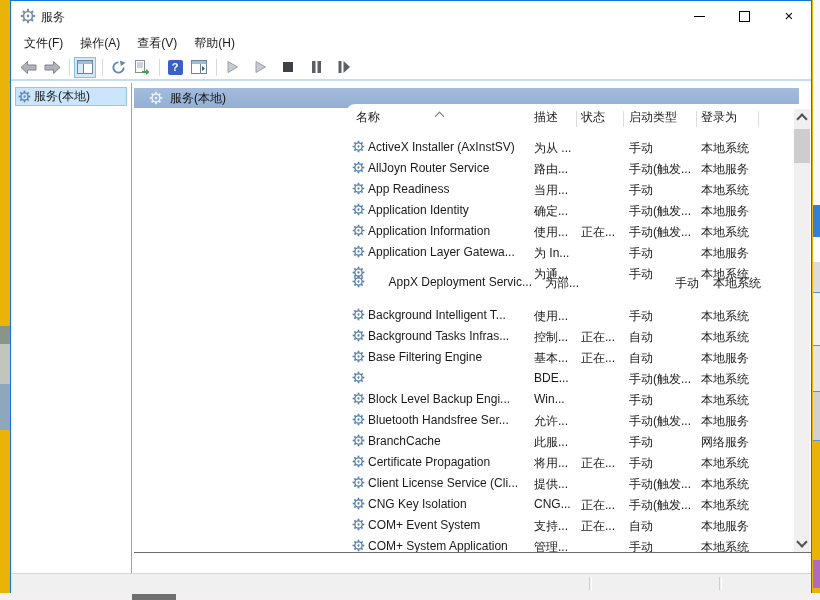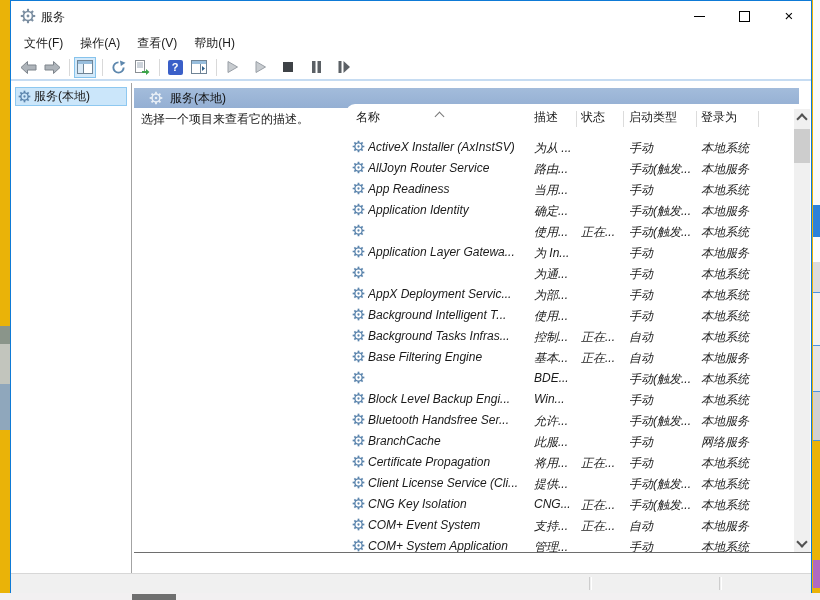--- a/index.html
+++ b/index.html
@@ -41,21 +41,21 @@
   .band .bicon{margin-left:15px;width:14px;height:14px;}
   .band .lbl{margin-left:7px;color:#111;}
   .hint{position:absolute;left:130px;top:110px;white-space:nowrap;}
   
   .list-area{position:absolute;left:335px;top:103px;width:464px;height:448px;background:#fff;
              border-top-left-radius:9px;overflow:hidden;}
   .colhead{position:absolute;top:5px;height:20px;white-space:nowrap;overflow:hidden;color:#1a1a1a;}
   .colsep{position:absolute;top:7px;width:1px;height:16px;background:#dcdcdc;}
   .sort-chev{position:absolute;left:90px;top:9px;width:6px;height:6px;
              border-left:1px solid #777;border-top:1px solid #777;transform:rotate(45deg);}
-  .srow{position:absolute;left:0;width:446px;height:21px;font-style:italic;}
+  .srow{position:absolute;left:0;width:446px;height:21px;}
   .srow .icon{position:absolute;left:6px;top:3px;width:13px;height:13px;}
   .srow .c-name{position:absolute;left:22px;top:3px;width:164px;white-space:nowrap;overflow:hidden;}
   .srow .c-desc{position:absolute;left:188px;top:3px;width:45px;white-space:nowrap;overflow:hidden;}
   .srow .c-status{position:absolute;left:235px;top:3px;width:46px;white-space:nowrap;overflow:hidden;}
   .srow .c-startup{position:absolute;left:283px;top:3px;width:70px;white-space:nowrap;overflow:hidden;}
   .srow .c-logon{position:absolute;left:355px;top:3px;width:60px;white-space:nowrap;overflow:hidden;}
   
   .sbar{position:absolute;left:448px;top:5px;width:16px;height:443px;background:#f0f0f0;}
   .sbtn{position:absolute;left:0;width:16px;height:17px;background:#f0f0f0;}
   .chev-up,.chev-down{position:absolute;left:4px;width:6px;height:6px;border-left:2px solid #515151;border-top:2px solid #515151;}
@@ -233,21 +233,20 @@
               <line x1="4.96" y1="4.96" x2="2.91" y2="2.91"></line>
               <line x1="8.00" y1="3.70" x2="8.00" y2="0.80"></line>
               <line x1="11.04" y1="4.96" x2="13.09" y2="2.91"></line>
             </g>
             <circle cx="8" cy="8" r="4.5" fill="none" stroke="#e9eff6" stroke-width="1.7"></circle>
             <circle cx="8" cy="8" r="1.4" fill="#e9eff6"></circle>
           </svg></span>
       <span class="lbl">服务(本地)</span>
     </div>
 
-    <div class="hint">选择一个项目来查看它的描述。</div>
 
     <div class="list-area">
       <span class="sort-chev"></span>
       <div id="colheads">
           <span class="colhead" style="left: 10px; width: 170px;">名称</span>
           <span class="colhead" style="left: 188px; width: 40px;">描述</span>
           <span class="colhead" style="left: 235px; width: 40px;">状态</span>
           <span class="colhead" style="left: 283px; width: 64px;">启动类型</span>
           <span class="colhead" style="left: 355px; width: 56px;">登录为</span>
           <span class="colsep" style="left: 230px;"></span>
@@ -348,20 +347,21 @@
                   <line x1="8.00" y1="12.30" x2="8.00" y2="15.20"></line>
                   <line x1="4.96" y1="11.04" x2="2.91" y2="13.09"></line>
                   <line x1="3.70" y1="8.00" x2="0.80" y2="8.00"></line>
                   <line x1="4.96" y1="4.96" x2="2.91" y2="2.91"></line>
                   <line x1="8.00" y1="3.70" x2="8.00" y2="0.80"></line>
                   <line x1="11.04" y1="4.96" x2="13.09" y2="2.91"></line>
                 </g>
                 <circle cx="8" cy="8" r="4.5" fill="none" stroke="#5c85ad" stroke-width="1.7"></circle>
                 <circle cx="8" cy="8" r="1.4" fill="#5c85ad"></circle>
               </svg></span>
+            <span class="c-name">Application Information</span>
             <span class="c-desc">使用...</span>
             <span class="c-status">正在...</span>
             <span class="c-startup">手动(触发...</span>
             <span class="c-logon">本地系统</span>
           </div>
           <div class="srow" style="top: 138px;">
             <span class="icon"><svg width="100%" height="100%" viewBox="0 0 16 16">
                 <g stroke="#5c85ad" stroke-width="2.1">
                   <line x1="12.30" y1="8.00" x2="15.20" y2="8.00"></line>
                   <line x1="11.04" y1="11.04" x2="13.09" y2="13.09"></line>
@@ -394,21 +394,21 @@
                   <line x1="11.04" y1="4.96" x2="13.09" y2="2.91"></line>
                 </g>
                 <circle cx="8" cy="8" r="4.5" fill="none" stroke="#5c85ad" stroke-width="1.7"></circle>
                 <circle cx="8" cy="8" r="1.4" fill="#5c85ad"></circle>
               </svg></span>
             <span class="c-desc">为通...</span>
             <span class="c-status"></span>
             <span class="c-startup">手动</span>
             <span class="c-logon">本地系统</span>
           </div>
-          <div class="srow" style="top: 180px;">
+          <div class="srow" style="top: 168px; text-align: right;">
             <span class="icon"><svg width="100%" height="100%" viewBox="0 0 16 16">
                 <g stroke="#5c85ad" stroke-width="2.1">
                   <line x1="12.30" y1="8.00" x2="15.20" y2="8.00"></line>
                   <line x1="11.04" y1="11.04" x2="13.09" y2="13.09"></line>
                   <line x1="8.00" y1="12.30" x2="8.00" y2="15.20"></line>
                   <line x1="4.96" y1="11.04" x2="2.91" y2="13.09"></line>
                   <line x1="3.70" y1="8.00" x2="0.80" y2="8.00"></line>
                   <line x1="4.96" y1="4.96" x2="2.91" y2="2.91"></line>
                   <line x1="8.00" y1="3.70" x2="8.00" y2="0.80"></line>
                   <line x1="11.04" y1="4.96" x2="13.09" y2="2.91"></line>

